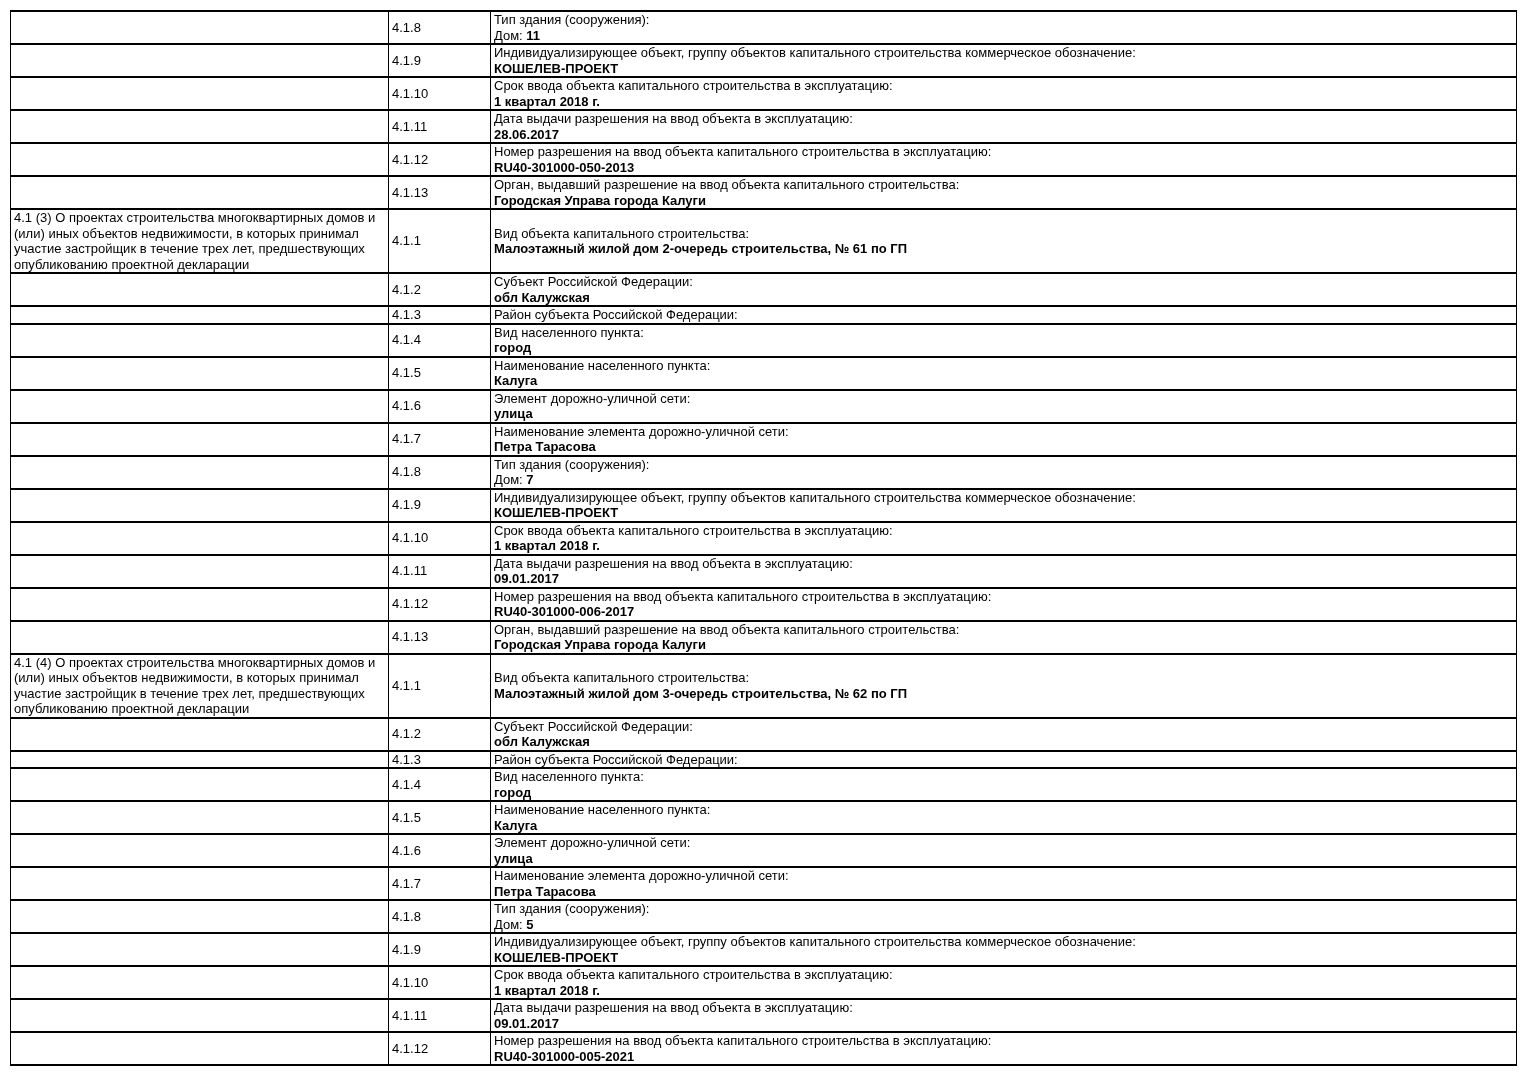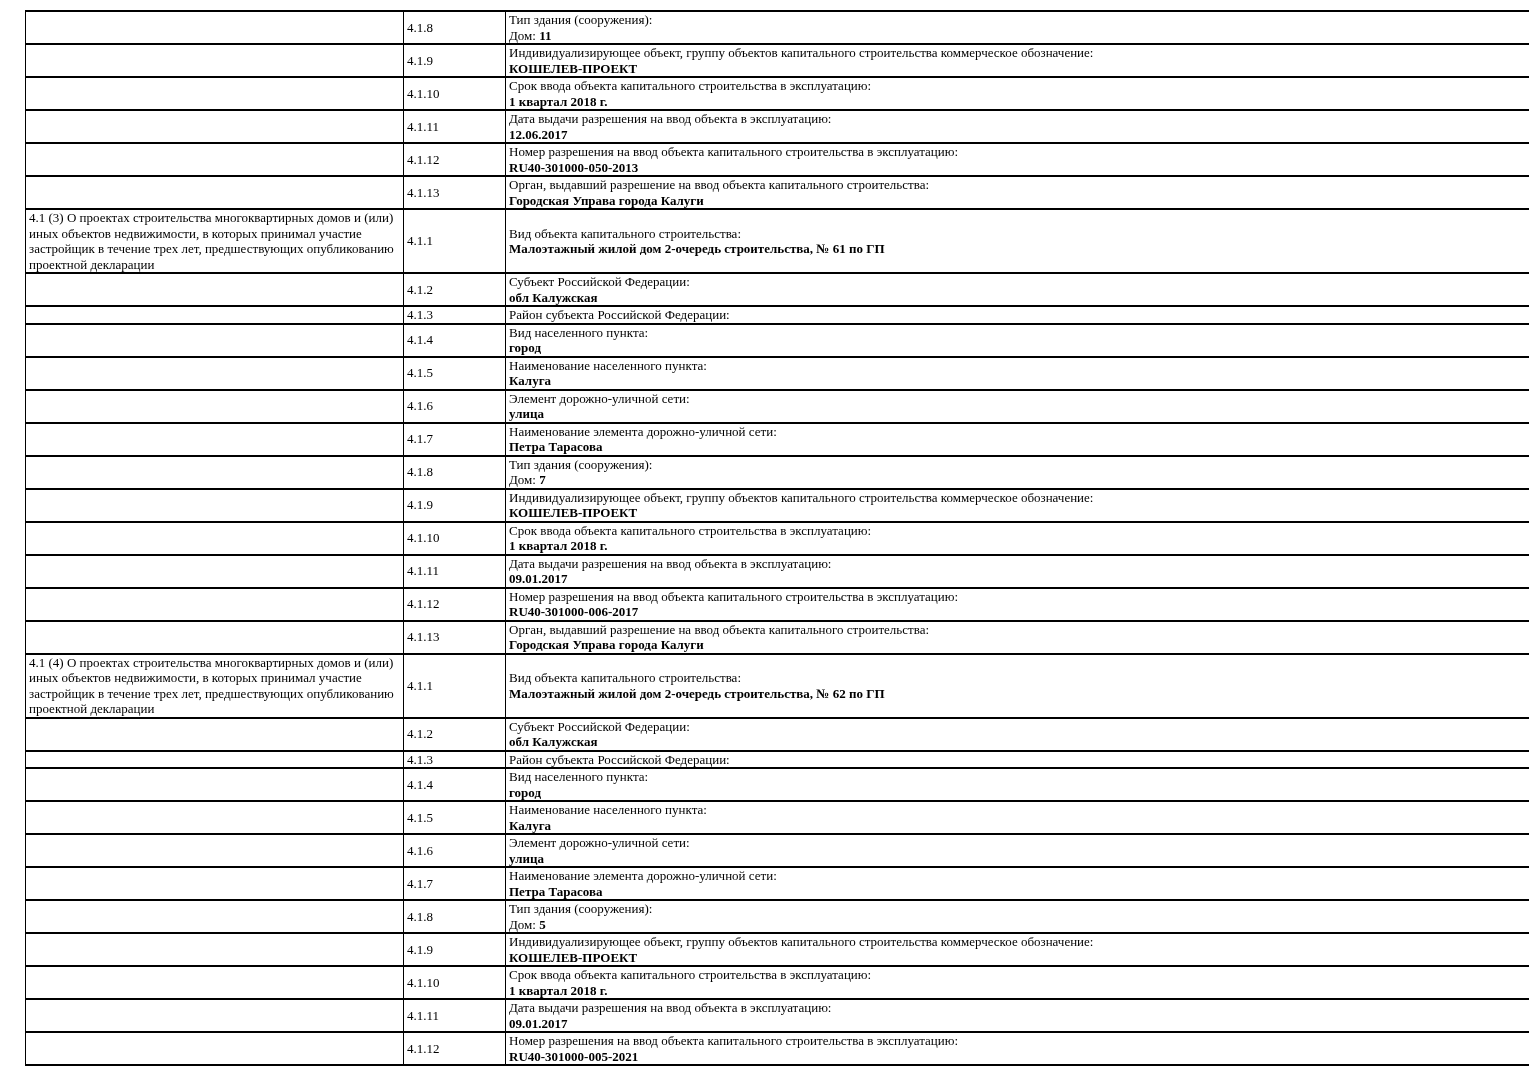--- a/index.html
+++ b/index.html
@@ -3,21 +3,21 @@
 <meta charset="utf-8">
 <style>
   * { box-sizing: border-box; }
   html, body {
     margin: 0; padding: 0;
     background: #ffffff;
     width: 1529px; height: 1080px;
     font-family: "Liberation Sans", "DejaVu Sans", sans-serif;
     color: #000;
   }
-  .page { padding: 10px 0 0 25px; font-family: Liberation Serif, serif; }
+  .page { padding: 10px 0 0 10px; }
   table.decl {
     border-collapse: collapse;
     table-layout: fixed;
     width: 1506px;
     font-size: 13px;
     line-height: 15.5px;
   }
   table.decl td {
     border: 1px solid #000;
     border-top-width: 2px;
@@ -73,21 +73,21 @@
           <td class="c3">
             <div class="field-label">Срок ввода объекта капитального строительства в эксплуатацию:</div>
             <div class="field-value"><span>1 квартал 2018 г.</span></div>
           </td>
         </tr>
         <tr class="row">
           <td class="c1"></td>
           <td class="c2">4.1.11</td>
           <td class="c3">
             <div class="field-label">Дата выдачи разрешения на ввод объекта в эксплуатацию:</div>
-            <div class="field-value"><span>12.06.2017</span></div>
+            <div class="field-value"><span>28.06.2017</span></div>
           </td>
         </tr>
         <tr class="row">
           <td class="c1"></td>
           <td class="c2">4.1.12</td>
           <td class="c3">
             <div class="field-label">Номер разрешения на ввод объекта капитального строительства в эксплуатацию:</div>
             <div class="field-value"><span>RU40-301000-050-2013</span></div>
           </td>
         </tr>
@@ -200,21 +200,21 @@
           <td class="c3">
             <div class="field-label">Орган, выдавший разрешение на ввод объекта капитального строительства:</div>
             <div class="field-value"><span>Городская Управа города Калуги</span></div>
           </td>
         </tr>
         <tr class="row tall">
           <td class="c1">4.1 (4) О проектах строительства многоквартирных домов и (или) иных объектов недвижимости, в которых принимал участие застройщик в течение трех лет, предшествующих опубликованию проектной декларации</td>
           <td class="c2">4.1.1</td>
           <td class="c3">
             <div class="field-label">Вид объекта капитального строительства:</div>
-            <div class="field-value"><span>Малоэтажный жилой дом 2-очередь строительства, № 62 по ГП</span></div>
+            <div class="field-value"><span>Малоэтажный жилой дом 3-очередь строительства, № 62 по ГП</span></div>
           </td>
         </tr>
         <tr class="row">
           <td class="c1"></td>
           <td class="c2">4.1.2</td>
           <td class="c3">
             <div class="field-label">Субъект Российской Федерации:</div>
             <div class="field-value"><span>обл Калужская</span></div>
           </td>
         </tr>

